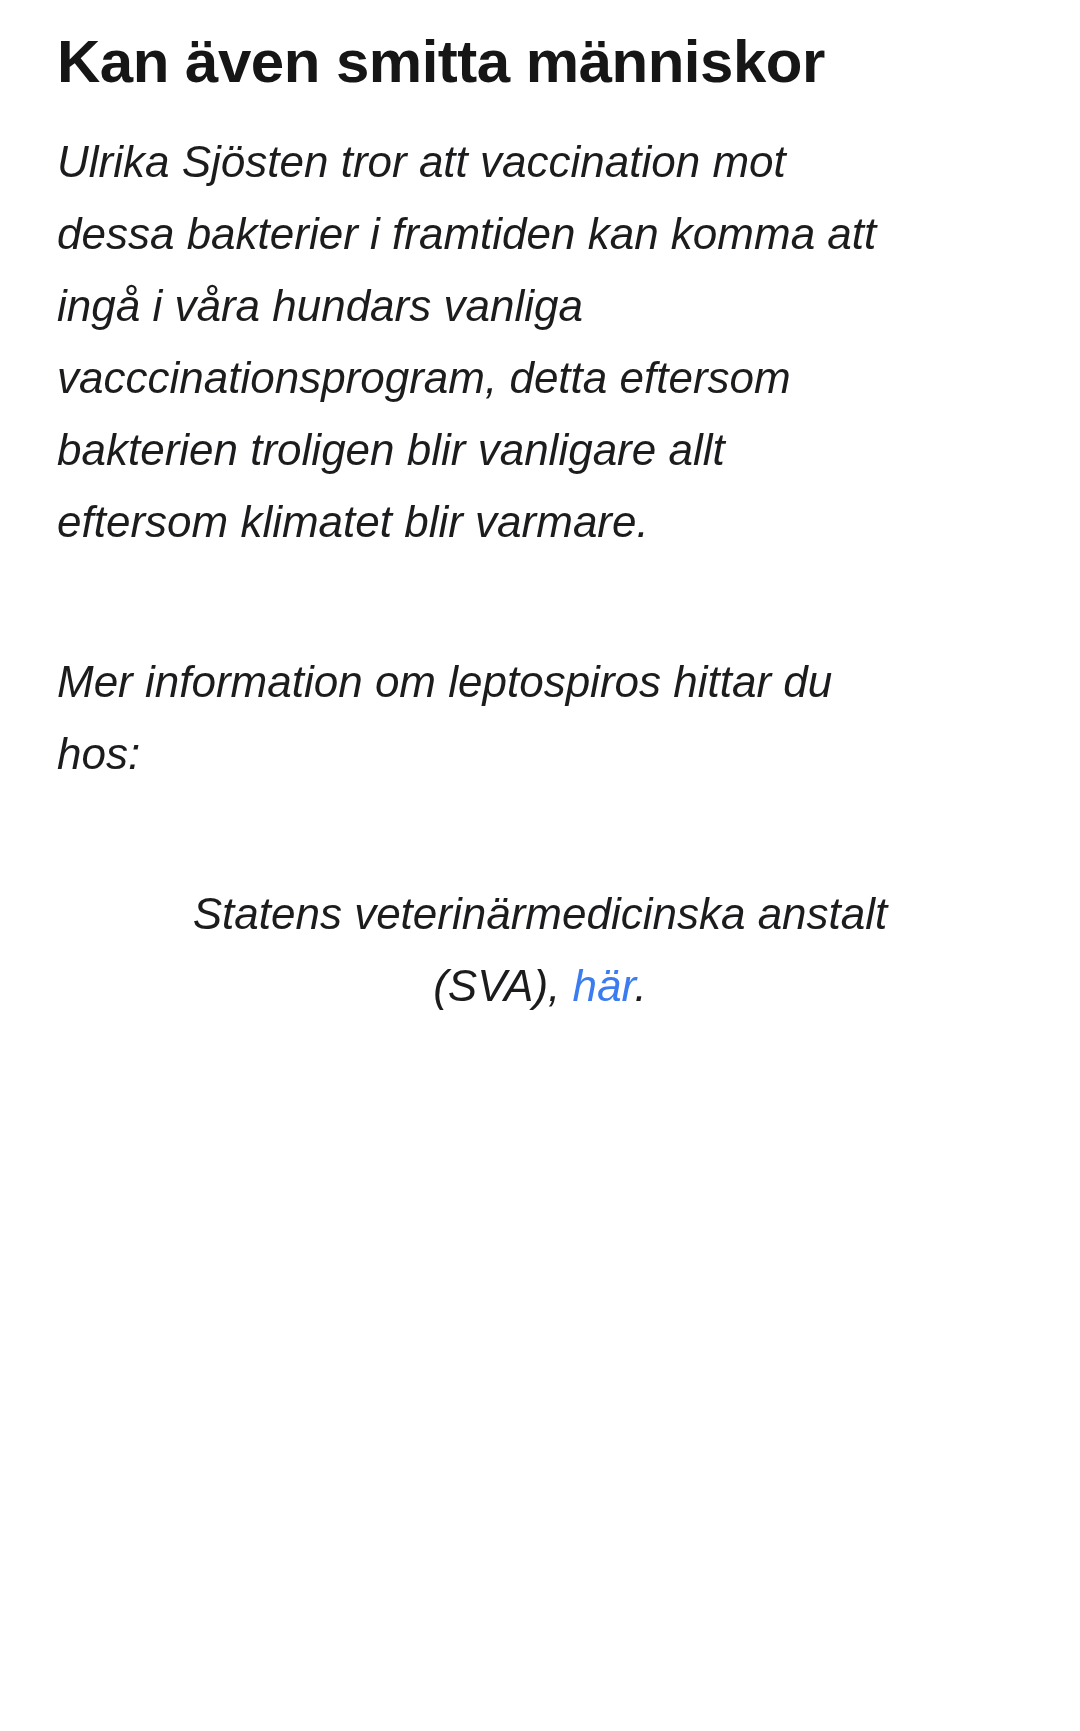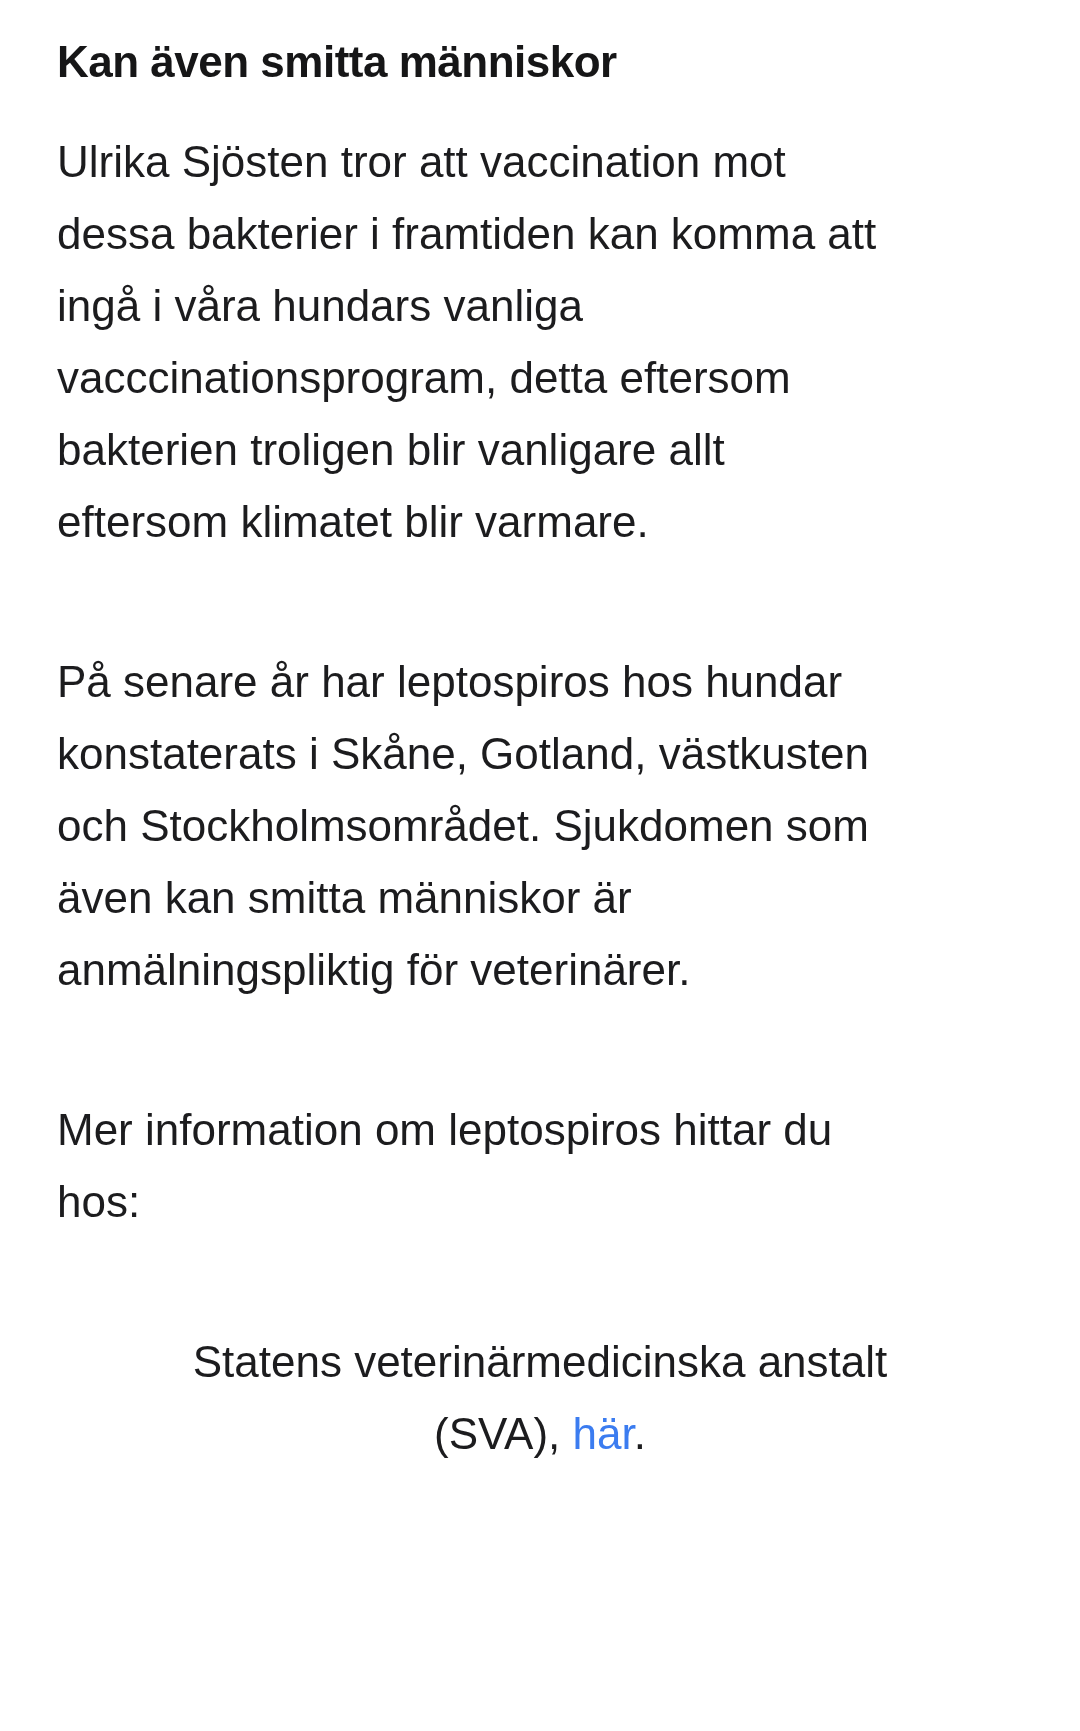--- a/index.html
+++ b/index.html
@@ -12,34 +12,35 @@
     min-height: 1731px;
     box-sizing: border-box;
     font-family: "Liberation Sans", "DejaVu Sans", sans-serif;
     color: #1c1c1e;
     -webkit-font-smoothing: antialiased;
   }
   .article {
     padding: 26px 57px 40px 57px;
   }
   .headline {
-    font-size: 44px;
+    font-size: 60px;
     line-height: 72px;
     font-weight: 700;
     letter-spacing: -0.5px;
     color: #161617;
     margin: 0 0 28px 0;
   }
   .para {
     font-size: 44px;
     line-height: 72px;
     font-weight: 400;
     margin: 0 0 88px 0;
     white-space: pre-line; 
     color: #1c1c1e;
+    font-style: italic;
   }
   .para.gap-before {
     margin-top: 60px; 
   }
   .para:last-child {
     margin-bottom: 0;
     text-align: center;
   }
   a.inline-link {
     color: #3b7cf0;
@@ -54,25 +55,20 @@
 
   <h1 class="headline">Kan även smitta människor</h1>
 
   <p class="para">Ulrika Sjösten tror att vaccination mot
 dessa bakterier i framtiden kan komma att
 ingå i våra hundars vanliga
 vacccinationsprogram, detta eftersom
 bakterien troligen blir vanligare allt
 eftersom klimatet blir varmare.</p>
 
-  <p class="para">På senare år har leptospiros hos hundar
-konstaterats i Skåne, Gotland, västkusten
-och Stockholmsområdet. Sjukdomen som
-även kan smitta människor är
-anmälningspliktig för veterinärer.</p>
 
   <p class="para gap-before">Mer information om leptospiros hittar du
 hos:</p>
 
 
   <p class="para"><span>Statens veterinärmedicinska anstalt
 (SVA), </span><a class="inline-link" href="#">här</a><span>.</span></p>
 
 </main>
 

